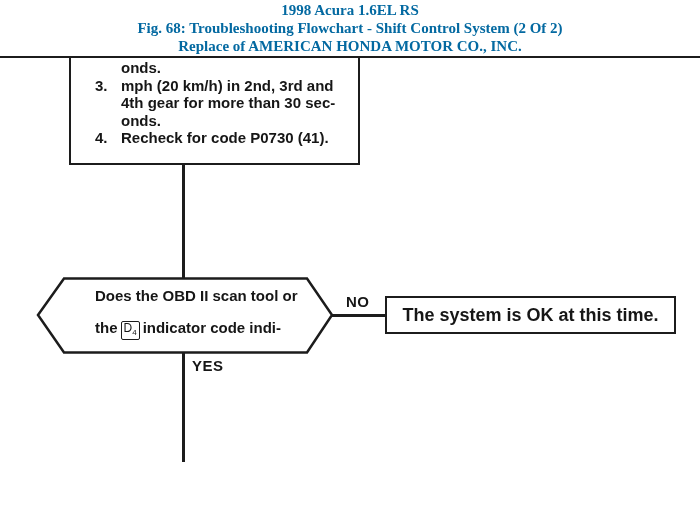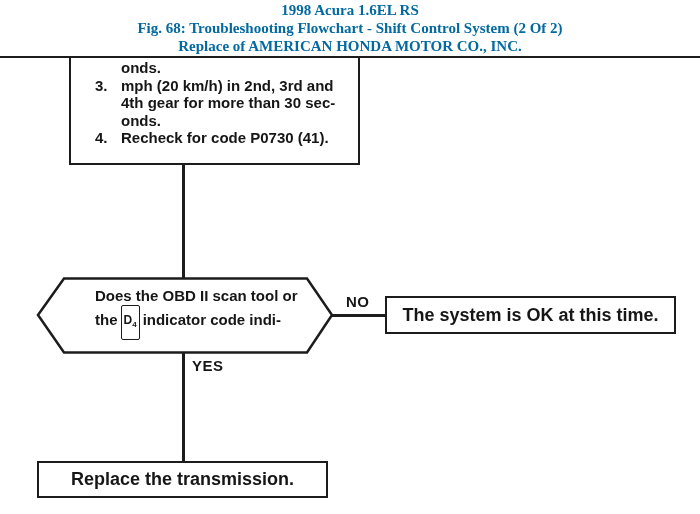--- a/index.html
+++ b/index.html
@@ -82,25 +82,25 @@
     left: 95px; top: 287px;
     font-size: 15px;
     line-height: 18px;
     font-weight: 600;
     white-space: nowrap;
   }
   .d4-box {
     display: inline-block;
     border: 1.5px solid #1c1c1c;
     border-radius: 2px;
-    padding: 8px 2px;
-    margin: 0 3px;
+    padding: 0 2px;
+    margin: 16px 3px;
     font-size: 12px;
     line-height: 13px;
-    font-weight: bold;
+    font-weight: normal;
     vertical-align: 1px;
   }
   .d4-box sub { font-size: 8px; }
   
   .branch-label {
     position: absolute;
     font-weight: bold;
     font-size: 15px;
     letter-spacing: 0.5px;
   }
@@ -157,15 +157,14 @@
       <span>the</span><span class="d4-box"><span>D</span><sub>4</sub></span><span>indicator code indi-</span>
     </div>
   </div>
 
   <div class="branch-label" id="no-label">NO</div>
   <div class="h-line" id="conn-no"></div>
   <div class="result-box" id="ok-box">The system is OK at this time.</div>
 
   <div class="branch-label" id="yes-label">YES</div>
   <div class="v-line" id="conn-yes"></div>
-  <div class="result-box" id="replace-box">Replace the transmission.</div>
 
 </div>
 
 </body></html>

